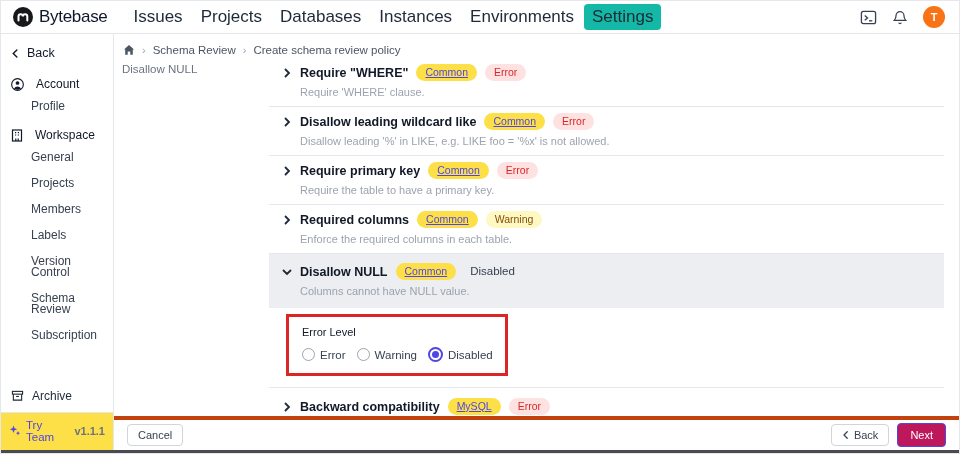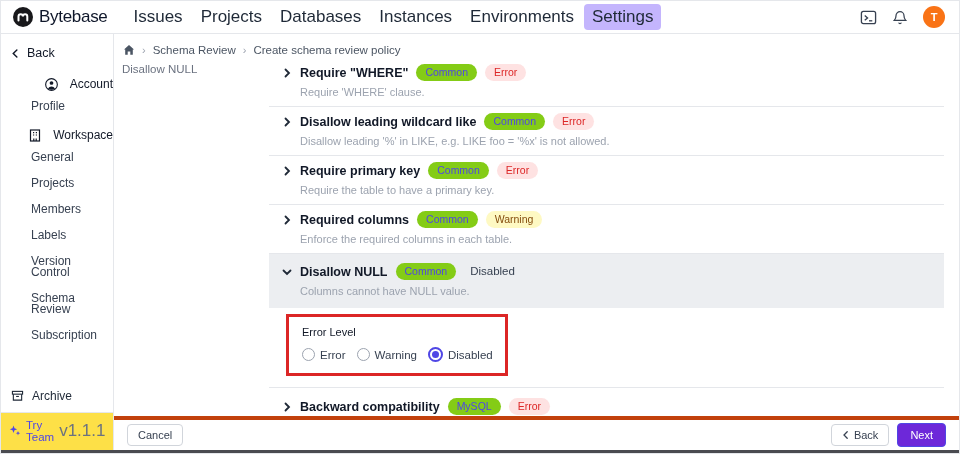--- a/index.html
+++ b/index.html
@@ -6,77 +6,77 @@
   html,body { width:960px; height:454px; }
   body { font-family:"Liberation Sans", sans-serif; background:#fff; color:#1f2937; overflow:hidden; }
   .app { width:960px; height:454px; display:flex; flex-direction:column; border:1px solid #e5e7eb; }
 
   
   .navbar { height:33px; flex:0 0 33px; display:flex; align-items:center; padding:0 14px 0 12px; border-bottom:1px solid #e5e7eb; background:#fff; }
   .brand { display:flex; align-items:center; gap:6px; cursor:pointer; }
   .brand-name { font-size:17px; font-weight:400; color:#0f172a; letter-spacing:-0.3px; }
   .nav-links { display:flex; align-items:center; margin-left:18px; gap:2px; }
   .nav-link { font-size:17px; font-weight:500; color:#1f2937; padding:3px 8px; border-radius:4px; cursor:pointer; white-space:nowrap; }
-  .nav-link.active { background:#c4b5fd; }
+  .nav-link.active { background:#14b8a6; }
   .nav-right { margin-left:auto; display:flex; align-items:center; gap:14px; }
   .icon-btn { width:18px; height:18px; display:flex; align-items:center; justify-content:center; color:#374151; cursor:pointer; }
   .avatar { width:22px; height:22px; border-radius:50%; background:#f97316; color:#fff; font-size:11px; font-weight:700; display:flex; align-items:center; justify-content:center; cursor:pointer; }
 
   
   .body-row { flex:1; display:flex; min-height:0; }
 
   
   .sidebar { width:113px; flex:0 0 113px; border-right:1px solid #e5e7eb; display:flex; flex-direction:column; font-size:12px; color:#374151; background:#fff; }
   .sb-back { display:flex; align-items:center; gap:7px; padding:12px 0 8px 10px; color:#111827; cursor:pointer; font-size:12.5px; }
-  .sb-section-header { display:flex; align-items:center; gap:12px; padding:9px 0 5px 10px; color:#111827; font-weight:500; cursor:pointer;justify-content:flex-end; }
+  .sb-section-header { display:flex; align-items:center; gap:12px; padding:9px 0 5px 10px; color:#111827; font-weight:500; cursor:pointer; }
   .sb-item { padding:5px 0 5px 30px; cursor:pointer; color:#374151; line-height:11px; }
   .sb-item + .sb-item { margin-top:5px; }
   .sb-group { margin-bottom:2px; }
   .sb-bottom { margin-top:auto; }
   .sb-archive { display:flex; align-items:center; gap:8px; padding:8px 10px 9px 10px; cursor:pointer; color:#1f2937; }
   .sb-divider { height:1px; background:#e5e7eb; }
   .sb-tryteam { display:flex; align-items:center; gap:5px; padding:6px 8px 7px 8px; background:#fde047; }
   .tryteam-label { color:#4f46e5; font-weight:500; font-size:11.5px; cursor:pointer; }
-  .version { margin-left:auto; color:#6b7280; font-size:17px; }
+  .version { margin-left:auto; color:#6b7280; font-size:11px;font-weight:bold; }
 
   
   .main { flex:1; display:flex; flex-direction:column; min-width:0; background:#fff; }
   .breadcrumb { display:flex; align-items:center; gap:7px; padding:9px 0 2px 8px; font-size:11.5px; color:#4b5563; }
   .crumb { cursor:pointer; }
   .crumb-sep { color:#9ca3af; font-size:11px; }
   .content-row { flex:1; display:flex; align-items:flex-start; min-height:0; }
   .page-label-col { width:155px; flex:0 0 155px; padding:5px 0 0 8px; font-size:11.5px; color:#6b7280; }
   .rules-col { flex:1; margin-right:15px; }
 
   .rule { padding:6px 0 8px 13px; border-bottom:1px solid #e5e7eb; }
   .rule-header { display:flex; align-items:center; gap:8px; cursor:pointer; }
   .chev { width:10px; height:10px; color:#1f2937; display:inline-flex; }
   .rule-title { font-size:12.5px; font-weight:700; color:#111827; white-space:nowrap; }
   .badge { font-size:10.5px; font-weight:500; padding:2px 9px 3px 9px; border-radius:999px; white-space:nowrap; }
-  .badge.common, .badge.mysql { background:#84cc16; color:#4f46e5; }
+  .badge.common, .badge.mysql { background:#fde047; color:#4f46e5;text-decoration:underline; }
   .badge.error { background:#fee2e2; color:#dc2626; }
   .badge.warning { background:#fef9c3; color:#854d0e; }
   .badge.plain { background:transparent; color:#374151; padding:2px 2px 3px 6px; font-size:11.5px; }
   .rule-desc { margin:5px 0 0 18px; font-size:11px; color:#9ca3af; }
 
   .rule.expanded { background:#eceef1; border-bottom:none; padding:9px 0 11px 13px; }
   .expanded-detail { border-bottom:1px solid #e5e7eb; padding:6px 0 11px 17px; }
   .error-level-box { width:222px; border:3px solid #dc2626; padding:9px 13px 11px 13px; background:#fff; }
   .el-label { font-size:11px; font-weight:500; color:#111827; }
   .radio-row { display:flex; align-items:center; gap:11px; margin-top:9px; font-size:11.5px; color:#374151; }
   .radio-opt { display:flex; align-items:center; gap:5px; cursor:pointer; white-space:nowrap; }
   .radio { width:13px; height:13px; border-radius:50%; border:1px solid #9ca3af; background:#fff; position:relative; flex:0 0 auto; }
   .radio.checked { width:15px; height:15px; border:2px solid #4f46e5; }
   .radio.checked::after { content:""; position:absolute; inset:2px; border-radius:50%; background:#4f46e5; }
 
   
   .footer { margin-top:auto; border-top:4px solid #c2410c; height:34px; flex:0 0 34px; display:flex; align-items:center; padding:0 13px; background:#fff; }
   .btn { font-size:11px; border-radius:4px; padding:4px 10px; cursor:pointer; display:flex; align-items:center; gap:4px; }
   .btn.secondary { border:1px solid #d1d5db; background:#fff; color:#374151; }
-  .btn.primary { background:#6d28d9; color:#fff; border:1px solid #4f46e5; padding:5px 12px; }
+  .btn.primary { background:#be185d; color:#fff; border:1px solid #4f46e5; padding:5px 12px; }
   .footer-right { margin-left:auto; display:flex; align-items:center; gap:8px; }
 
   .bottom-strip { height:3px; flex:0 0 3px; background:#4a4b50; }
   svg { display:block; }
 </style>
 </head>
 <body>
 
 <div class="app">
 

